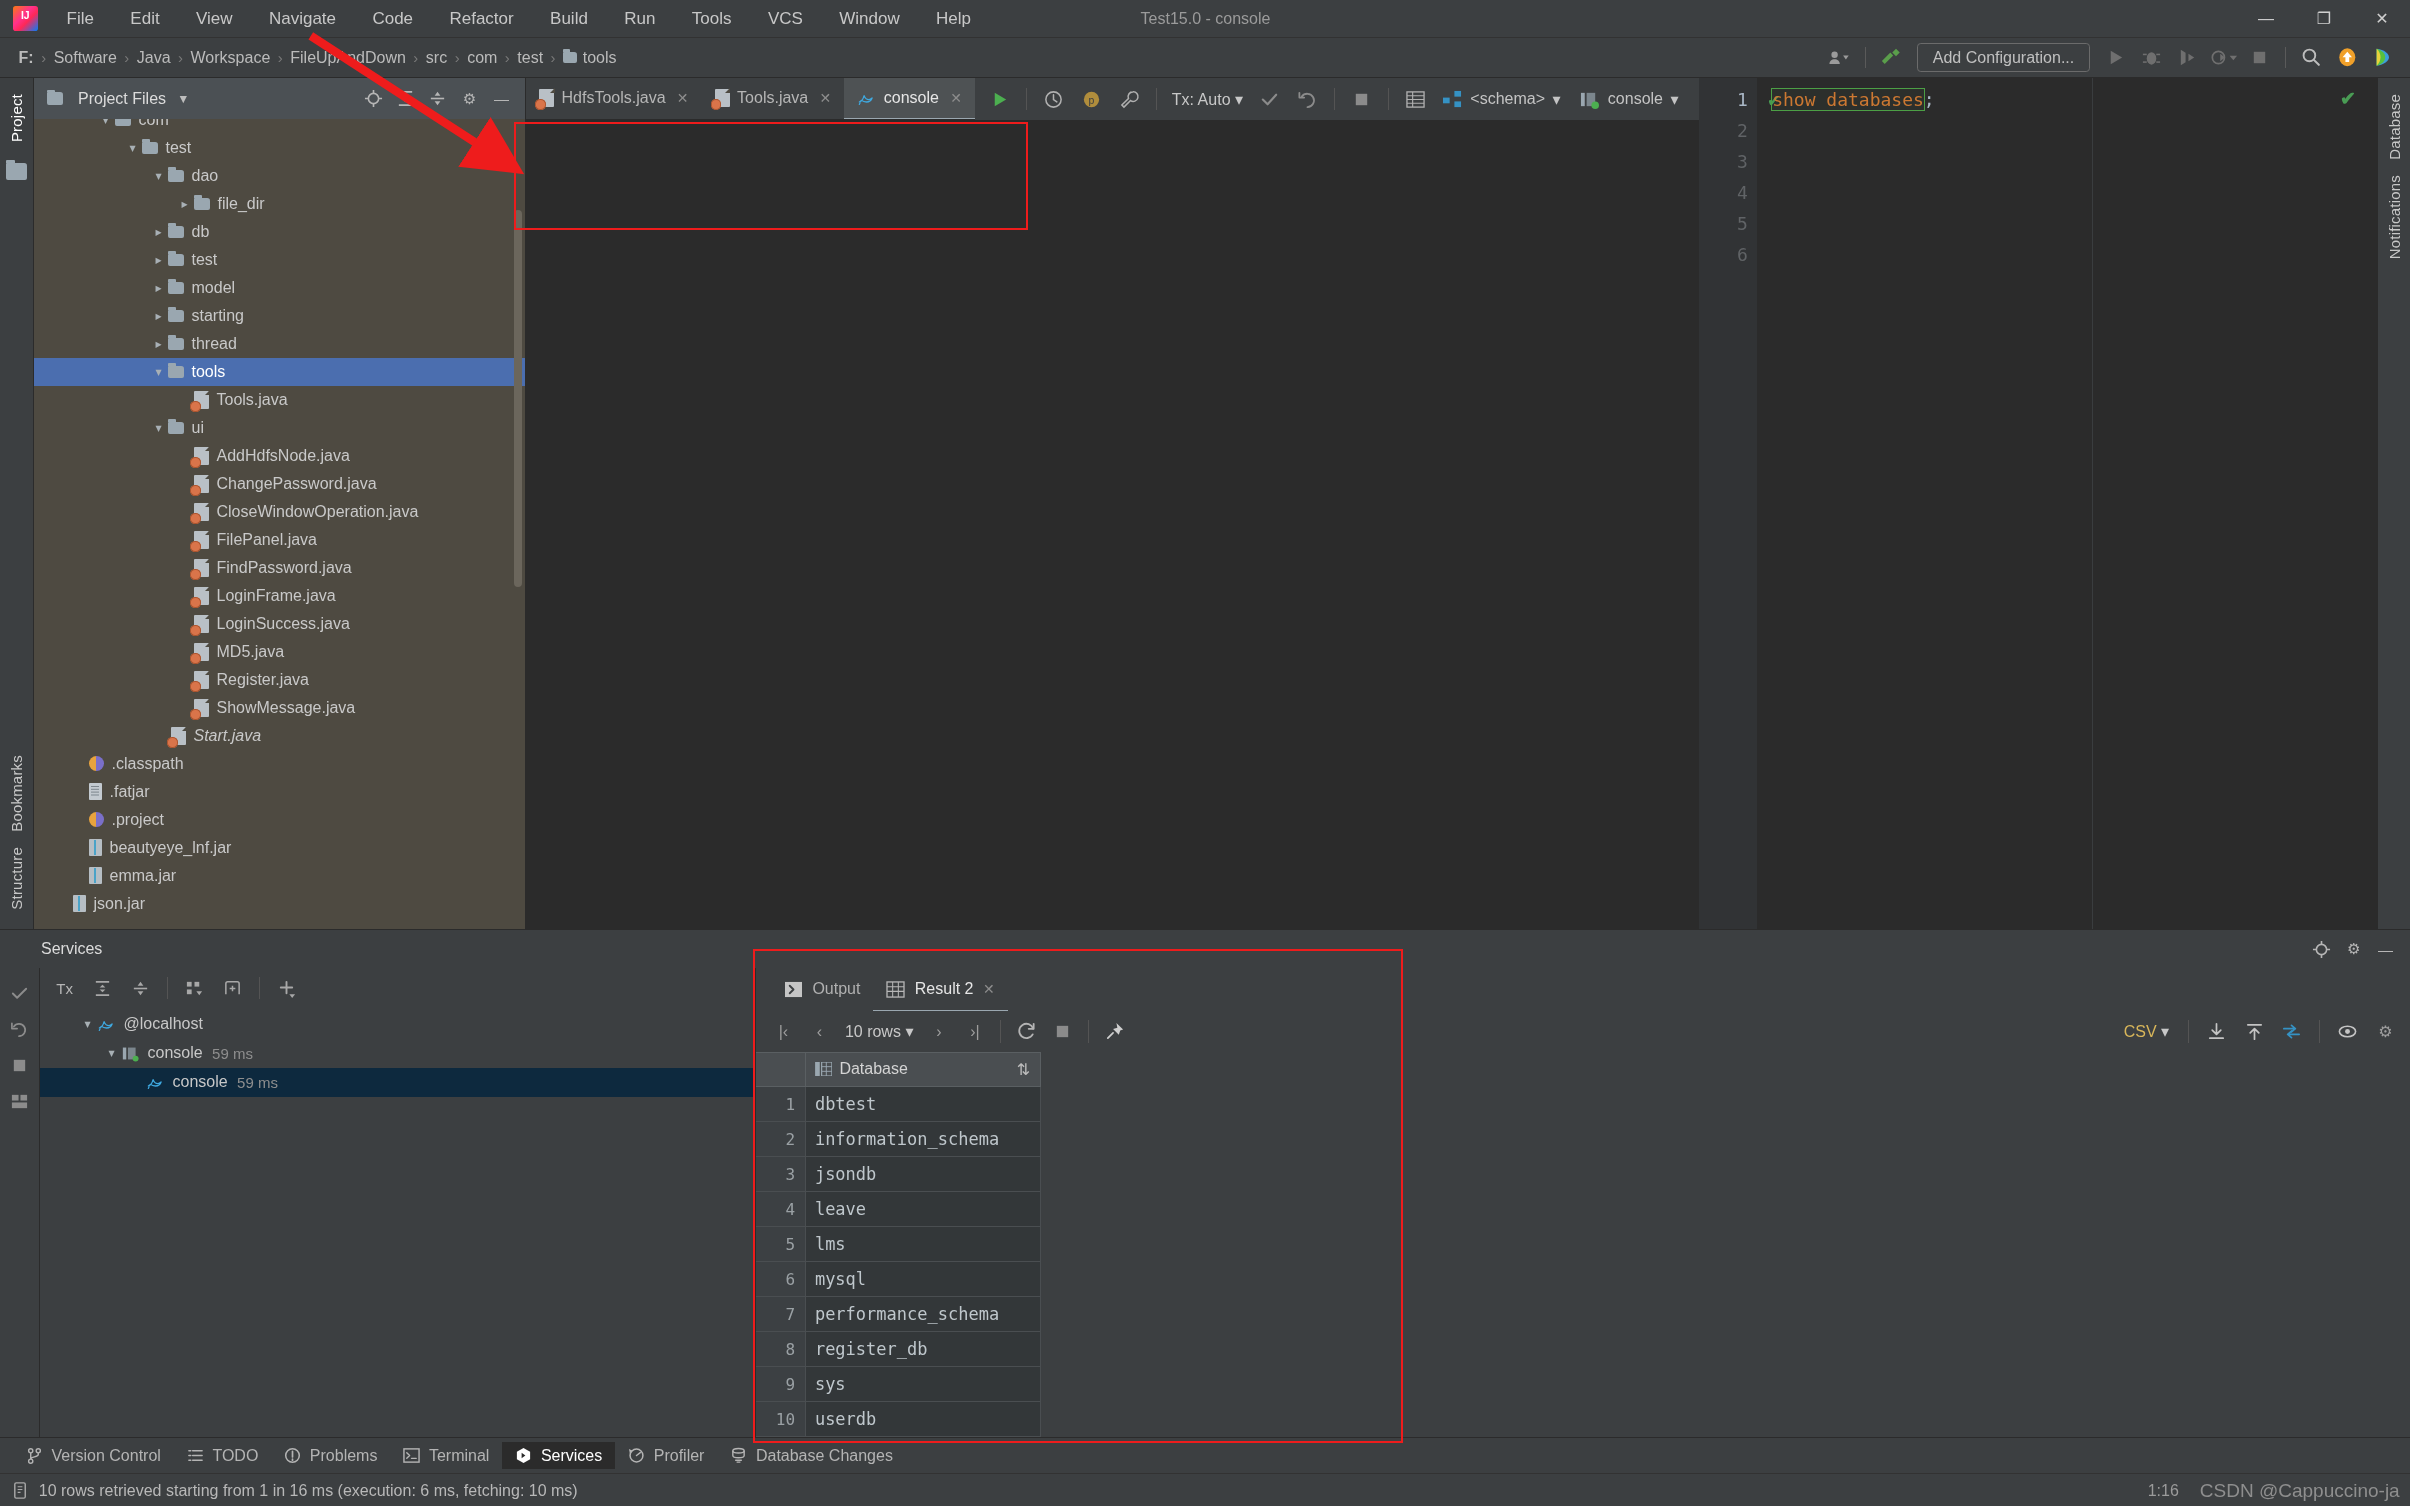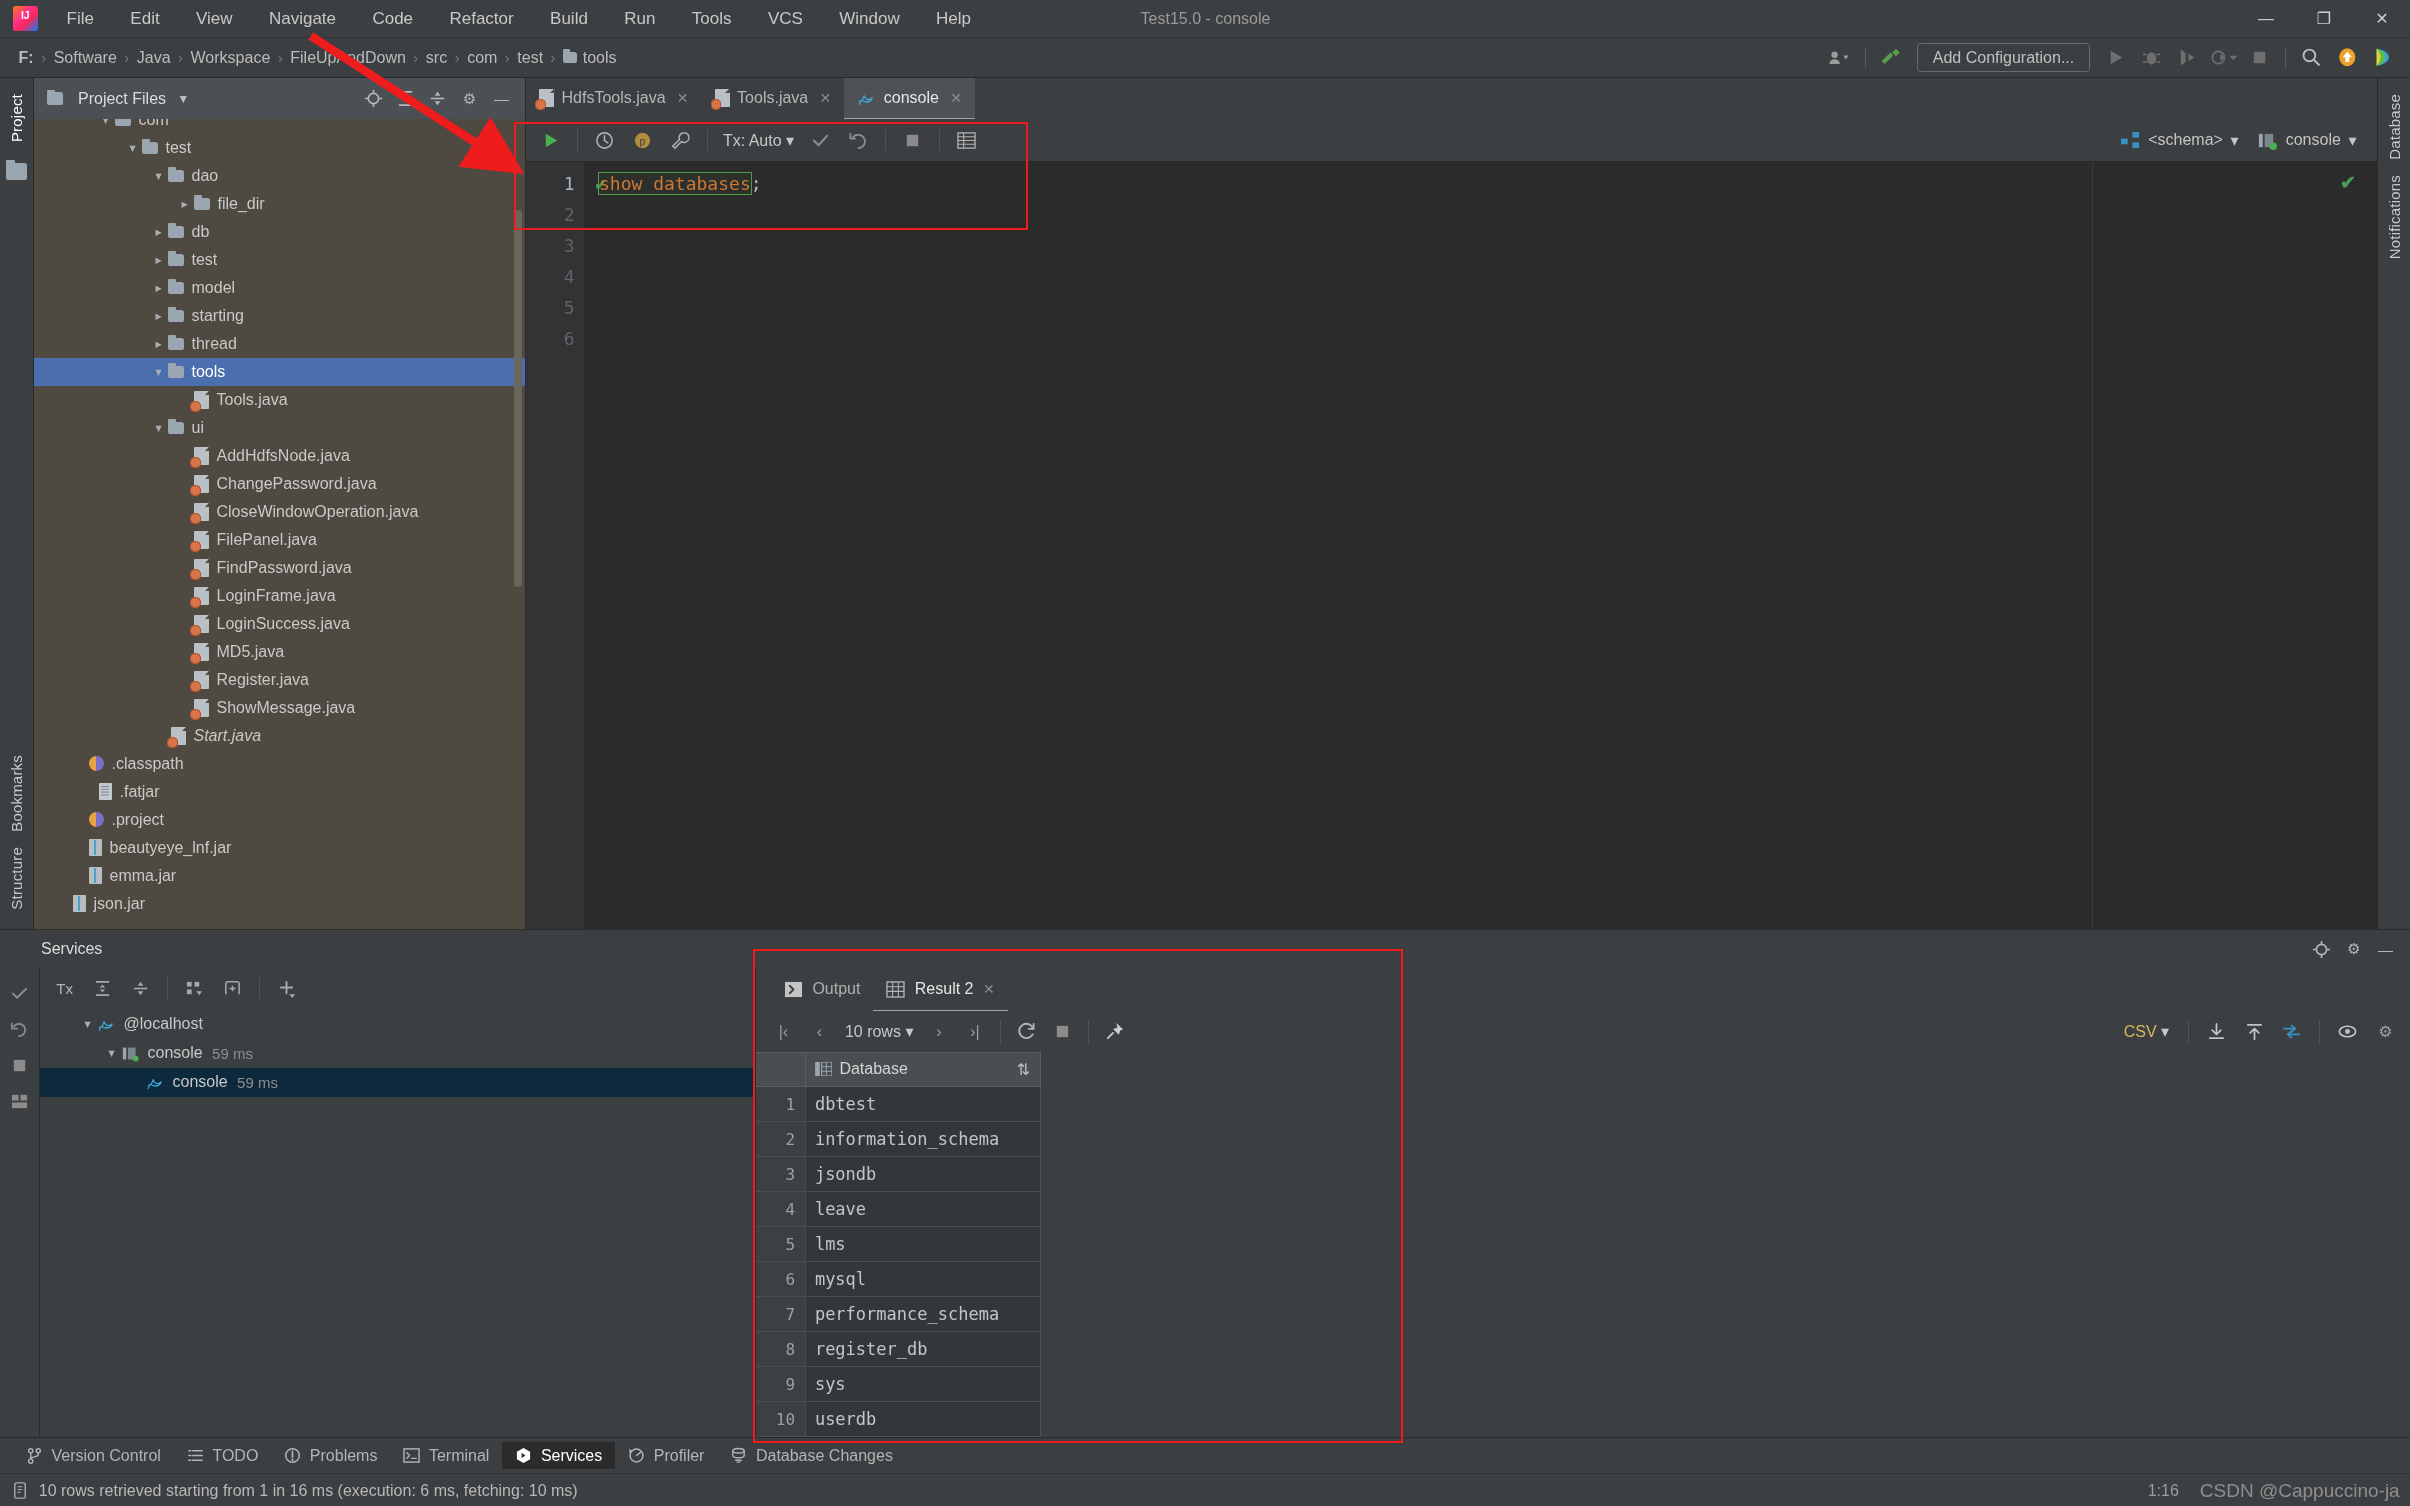--- a/index.html
+++ b/index.html
@@ -90,21 +90,21 @@
   .ic-jar{width:13px;height:17px;background:#b6bec4;margin-right:7.5px;flex:0 0 13px;position:relative;border-radius:0.9px;}
   .ic-jar:after{content:"";position:absolute;left:4.7px;top:0.9px;width:2.8px;height:15px;background:#4aa3c8;}
   .ic-xml{width:15px;height:15px;border-radius:50%;margin-right:7.5px;flex:0 0 15px;
           background:linear-gradient(90deg,#e8a33d 45%,#7a6fc9 45%);}
   .ic-doc{width:13px;height:17px;background:#c3cad0;margin-right:7.5px;flex:0 0 13px;border-radius:0.9px;position:relative;}
   .ic-doc:after{content:"";position:absolute;left:1.9px;top:2.8px;width:8.5px;height:0.9px;background:#7d868d;
                 box-shadow:0 2.8px 0 #7d868d,0 5.6px 0 #7d868d,0 8.5px 0 #7d868d;}
   .tscroll{position:absolute;right:2.8px;top:132px;width:8.5px;height:377px;background:#6b665c;border-radius:4.7px;}
 
   
-  .editor-col{flex:1 1 auto;display:flex;flex-direction:column;min-width:0;background:#2b2b2b;}
+  .editor-col{flex:1 1 auto;display:flex;min-width:0;background:#2b2b2b;}
   .tabs{height:41px;background:#3c3f41;display:flex;align-items:stretch;flex:0 0 41px;}
   .tab{display:flex;align-items:center;padding:0 13px;font-size:16px;color:#b6b6b6;gap:7.5px;
        border-bottom:1.9px solid transparent;}
   .tab.active{background:#4e5254;color:#e6e6e6;border-bottom:1.9px solid #9aa7b0;}
   .tab .x{color:#8d8d8d;font-size:14px;margin-left:3.8px;}
   .mysql-ic{width:19px;height:16px;flex:0 0 19px;}
 
   .console-tb{height:43px;background:#3c3f41;display:flex;align-items:center;padding:0 5.6px;
               flex:0 0 43px;border-bottom:0.9px solid #2b2b2b;}
   .ctb{width:38px;height:32px;display:flex;align-items:center;justify-content:center;color:#a0a0a0;font-size:16px;}
@@ -466,21 +466,21 @@
           <div class="trow" style="padding-left: 118px; font-style: italic;">
             <span class="arrow none">▸</span>
             <span class="ic-java"></span>
             <span>Start.java</span>
           </div>
           <div class="trow" style="padding-left: 36px;">
             <span class="arrow none">▸</span>
             <span class="ic-xml"></span>
             <span>.classpath</span>
           </div>
-          <div class="trow" style=" margin-left: 46px;">
+          <div class="trow" style="padding-left: 36px;">
             <span class="arrow none">▸</span>
             <span class="ic-doc"></span>
             <span>.fatjar</span>
           </div>
           <div class="trow" style="padding-left: 36px;">
             <span class="arrow none">▸</span>
             <span class="ic-xml"></span>
             <span>.project</span>
           </div>
           <div class="trow" style="padding-left: 36px;">

